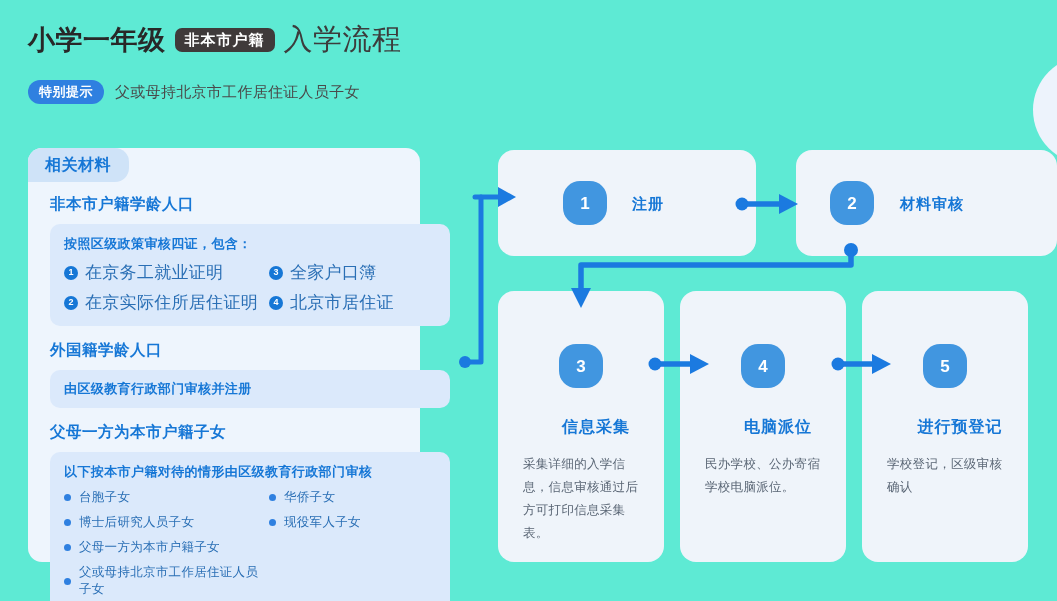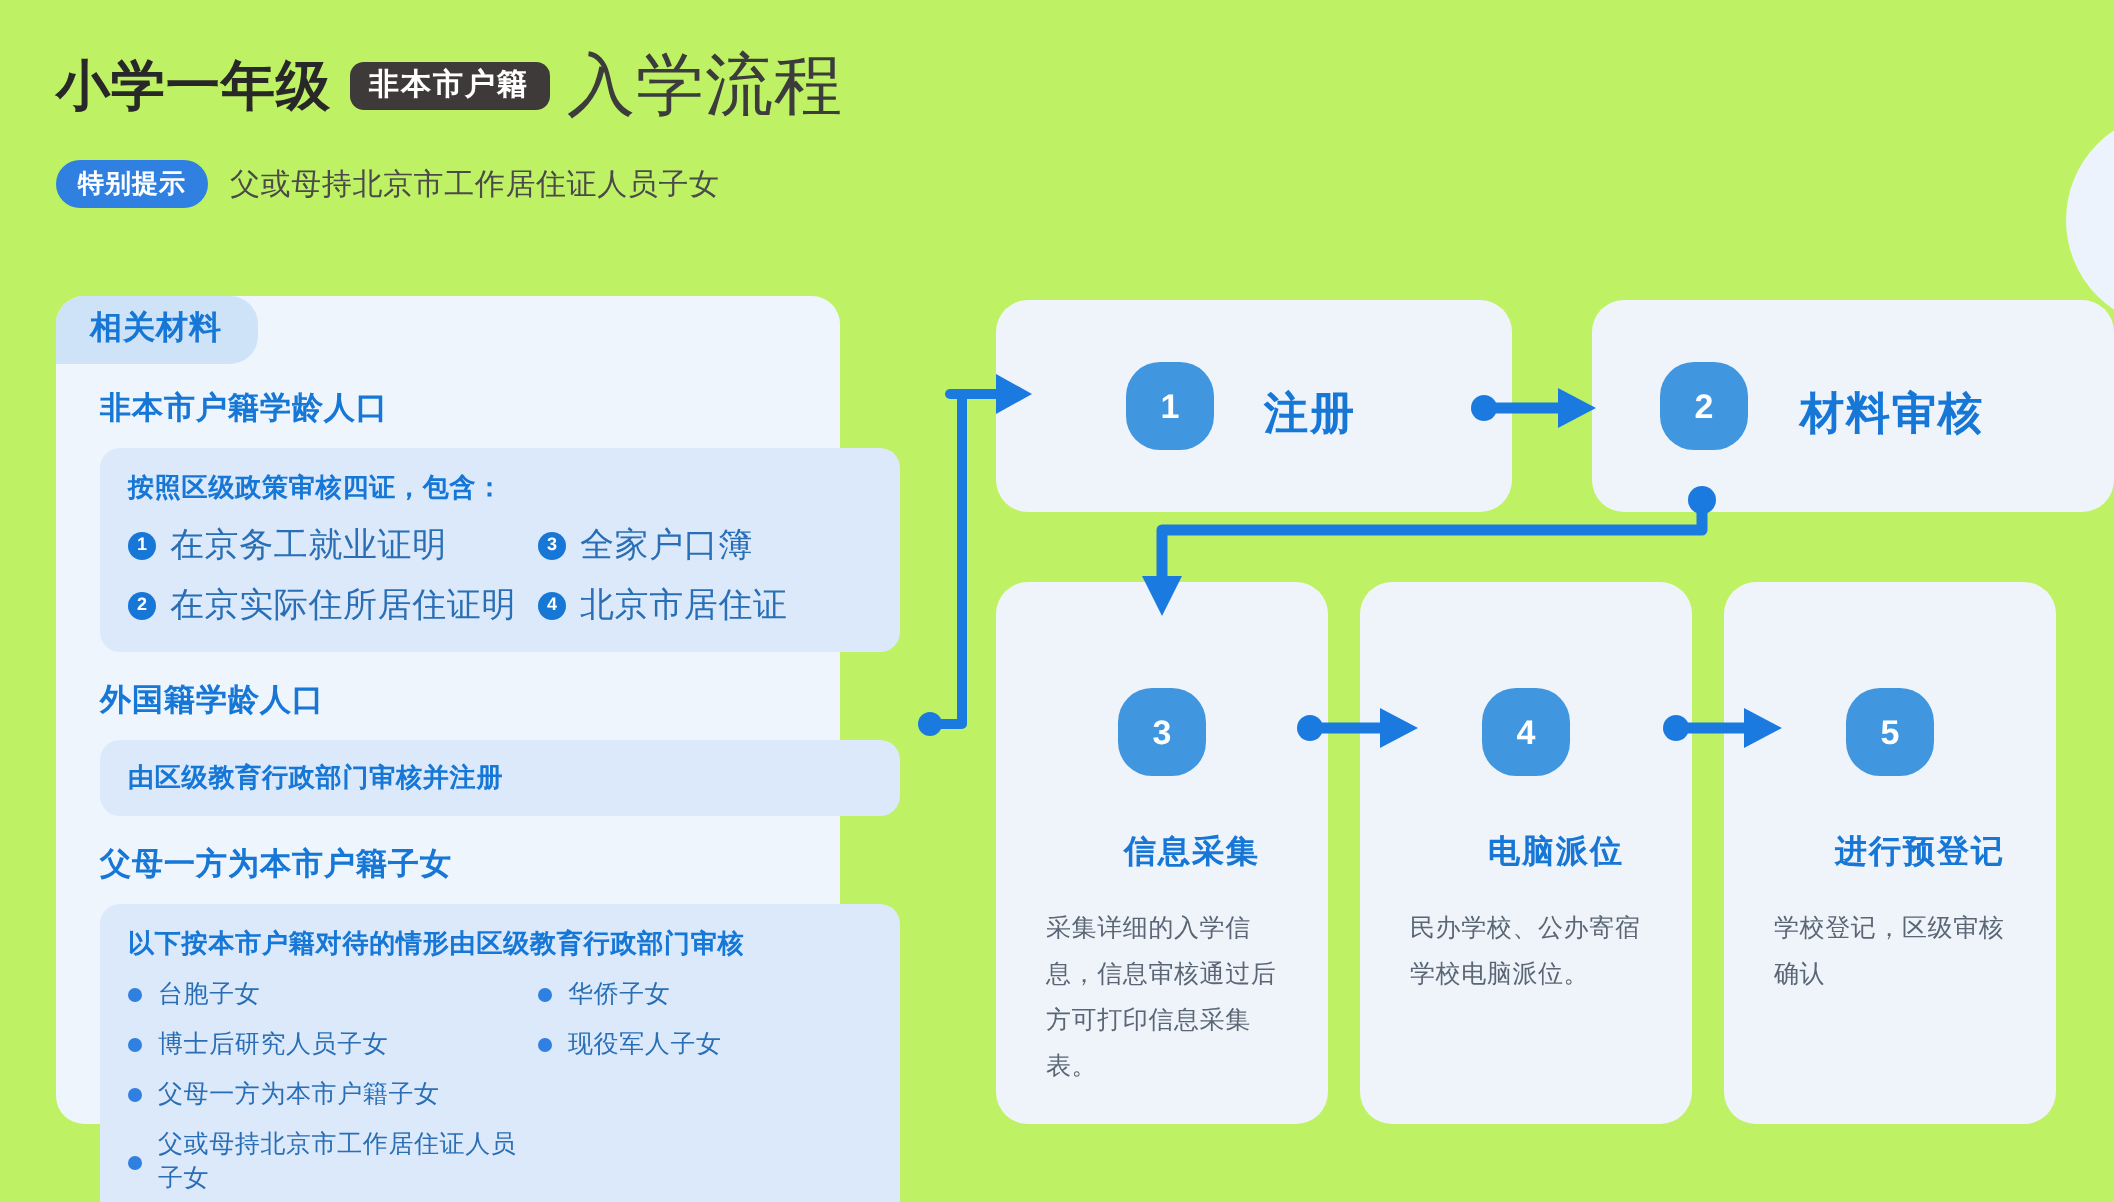--- a/index.html
+++ b/index.html
@@ -3,21 +3,21 @@
 <meta charset="utf-8">
 <title>小学一年级非本市户籍入学流程</title>
 <style>
   * { box-sizing: border-box; margin: 0; padding: 0; }
   html, body {
     width: 1057px; height: 601px;
     background: #ffffff;
     font-family: "Liberation Sans", "DejaVu Sans", sans-serif;
     overflow: hidden;
   }
-  #root { position: relative; width: 1057px; height: 601px; background:#bef264; overflow:hidden;padding-left:12px; }
+  #root { position: relative; width: 1057px; height: 601px; background:#5eead4; overflow:hidden;padding-left:12px; }
 
   
   .blob-right {
     position:absolute; left:1033px; top:56px;
     width:108px; height:108px; border-radius:50%;
     background:#edf3fc;
   }
   .blob-right-2 {
     position:absolute; left:1040px; top:178px;
     width:56px; height:56px; border-radius:18px;
@@ -36,21 +36,21 @@
   .title-tag {
     display:inline-block;
     background:#3f3a3a; color:#ffffff;
     font-size:15px; font-weight:bold;
     padding:4px 10px 5px 10px;
     border-radius:7px;
     letter-spacing:1px;
     line-height:1;
   }
   .title-rest {
-    font-size:34px; font-weight:normal; color:#3c3c3c; letter-spacing:0.5px;
+    font-size:29px; font-weight:normal; color:#3c3c3c; letter-spacing:0.5px;
   }
 
   .tip-row {
     position:absolute; left:28px; top:80px;
     display:flex; align-items:center; gap:11px; white-space:nowrap;
   }
   .tip-badge {
     background:#2f80e0; color:#fff;
     font-size:13px; font-weight:bold;
     padding:5px 11px 6px 11px;
@@ -144,21 +144,21 @@
     border-radius:16px / 19px;
     color:#ffffff;
     font-size:17px; font-weight:bold;
     display:flex; align-items:center; justify-content:center;
     line-height:1;
   }
   .badge.sq { border-radius:17px; }
 
   .step-title-inline {
     position:absolute;
-    font-size:22px; font-weight:bold; color:#1677d6;
+    font-size:15px; font-weight:bold; color:#1677d6;
     letter-spacing:1px; line-height:1;
   }
   .step-title-block {
     position:absolute;
     font-size:16px; font-weight:bold; color:#1677d6;
     letter-spacing:1px; text-align:center; width:196px; line-height:1;
   }
   .step-desc {
     position:absolute;
     font-size:12.5px; color:#5a6675;

